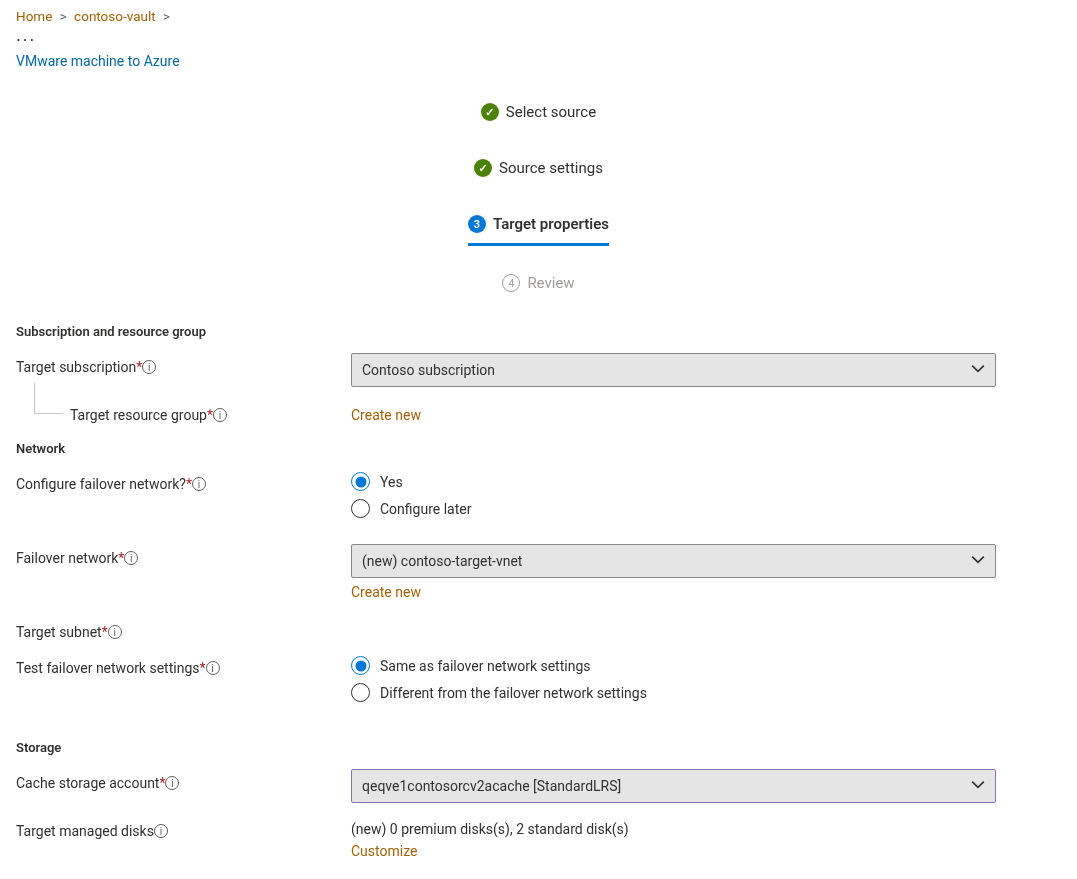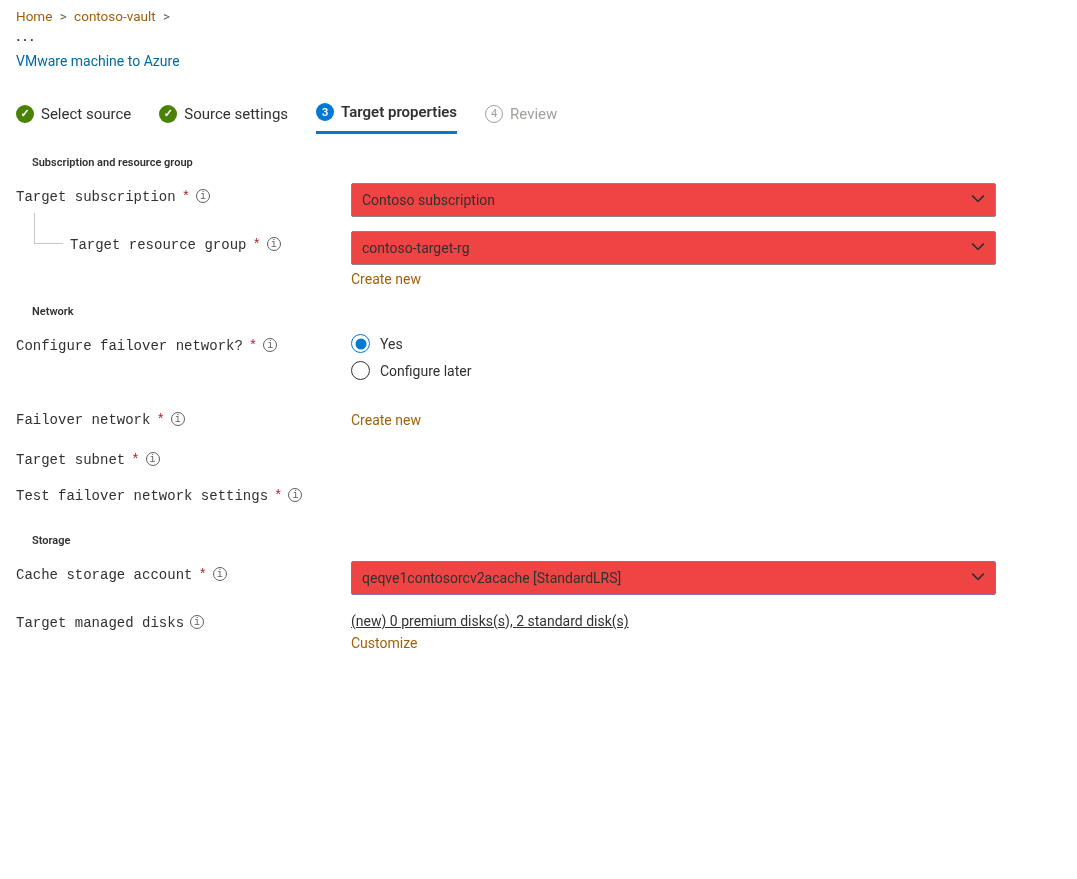--- a/index.html
+++ b/index.html
@@ -17,72 +17,72 @@
   
   .breadcrumb { font-size: 13.5px; color: #605e5c; margin-bottom: 6px; }
   .breadcrumb .sep { color: #605e5c; padding: 0 4px; }
 
   h1.page-title { font-size: 28px; font-weight: 600; margin: 4px 0 0 0; color: #323130; display:inline-block;}
   .title-row { display:flex; align-items:center; gap:240px;}
   .more-icon { font-size:18px; color:#323130; cursor:pointer; letter-spacing:2px;}
   .subtitle { font-size: 14px; color: #0369a1; margin: 2px 0 34px 0; }
 
   
-  .steps { display: flex; align-items: center; gap: 28px; margin-bottom: 22px; font-size: 15px; }
+  .steps { display: flex; align-items: center; gap: 28px; margin-bottom: 22px; font-size: 15px; flex-direction: column; }
   .step { display: flex; align-items: center; gap: 7px; padding-bottom: 10px; }
   .step.active { border-bottom: 3px solid #0078d4; font-weight: 600; }
   .step.disabled { color: #a19f9d; }
   .step-circle {
     width: 18px; height: 18px; border-radius: 50%; display: inline-flex;
     align-items: center; justify-content: center; font-size: 11px; color: #fff; flex-shrink:0;
   }
   .step-circle.done { background: #498205; }
   .step-circle.done::after { content: "✓"; font-weight:700; }
   .step-circle.current { background: #0078d4; }
   .step-circle.pending { background: #fff; border: 1px solid #a19f9d; color: #a19f9d; }
 
-  .section-title { font-weight: 600; font-size: 11px; margin: 18px 0 14px 16px; }
+  .section-title { font-weight: 600; font-size: 13px; margin: 18px 0 14px 0; }
 
   .row { display: flex; align-items: flex-start; margin-bottom: 14px; }
-  .label-col { width: 335px; flex-shrink: 0; padding-top: 6px; font-size: 14px; color:#323130; display:flex; gap:6px;font-family:Liberation Mono, monospace;}
+  .label-col { width: 335px; flex-shrink: 0; padding-top: 6px; font-size: 14px; color:#323130; display:flex; align-items:center; }
   .label-col.indent { padding-left: 54px; position:relative;}
   .label-col.indent::before{
     content:""; position:absolute; left:18px; top:-18px; width:28px; height:30px;
     border-left:1px solid #c8c6c4; border-bottom:1px solid #c8c6c4;
   }
   .required { color: #a4262c; }
   .info-icon {
     width: 14px; height: 14px; border: 1px solid #605e5c; border-radius: 50%;
     font-size: 10px; color: #605e5c; display: inline-flex; align-items: center;
     justify-content: center; cursor: pointer; flex-shrink:0;
   }
   .field-col { flex: 1; max-width: 645px; }
 
   .select {
     width: 100%; height: 34px; border: 1px solid #8a8886; border-radius: 2px;
-    padding: 0 34px 0 10px; font-size: 14px; font-family:inherit; background: #ef4444; color:#323130;
+    padding: 0 34px 0 10px; font-size: 14px; font-family:inherit; background: #e5e5e5; color:#323130;
     display:flex; align-items:center; position:relative; cursor:pointer;
   }
   .select.highlight { border-color:#8f6fb3; }
   .select .chev { position:absolute; right:10px; top:50%; transform:translateY(-50%); }
   .chev svg{ width:14px; height:14px; }
   .link-below { display: inline-block; margin-top: 6px; font-size: 14px; }
 
   .radio-group { padding-top:2px; }
   .radio-opt { display:flex; align-items:center; gap:10px; margin-bottom:8px; font-size:14px; cursor:pointer; }
   .radio {
     width:19px; height:19px; border-radius:50%; border:1px solid #323130; flex-shrink:0;
     position:relative; background:#fff;
   }
   .radio.checked { border-color:#0078d4; }
   .radio.checked::after{
     content:""; width:11px; height:11px; border-radius:50%; background:#0078d4;
     position:absolute; top:50%; left:50%; transform:translate(-50%,-50%);
   }
-  .static-text { padding-top:4px; font-size:14px;text-decoration:underline;}
+  .static-text { padding-top:4px; font-size:14px;}
 </style>
 </head>
 <body>
 
 <div class="breadcrumb">
   <a>Home</a>
   <span class="sep">&gt;</span>
   <a>contoso-vault</a>
   <span class="sep">&gt;</span>
 </div>
@@ -129,74 +129,84 @@
   </div>
 </div>
 
 <div class="row">
   <div class="label-col indent">
     <span>Target resource group</span>
     <span class="required">*</span>
     <span class="info-icon">i</span>
   </div>
   <div class="field-col">
+    <a class="link-below">Create new</a>
+  </div>
+</div>
+
+<div class="section-title">Network</div>
+
+<div class="row">
+  <div class="label-col">
+    <span>Configure failover network?</span>
+    <span class="required">*</span>
+    <span class="info-icon">i</span>
+  </div>
+  <div class="field-col radio-group">
+    <div class="radio-opt">
+      <span class="radio checked"></span>
+      <span>Yes</span>
+    </div>
+    <div class="radio-opt">
+      <span class="radio"></span>
+      <span>Configure later</span>
+    </div>
+  </div>
+</div>
+
+<div class="row" style="margin-top:18px;">
+  <div class="label-col">
+    <span>Failover network</span>
+    <span class="required">*</span>
+    <span class="info-icon">i</span>
+  </div>
+  <div class="field-col">
     <div class="select">
-      <span>contoso-target-rg</span>
+      <span>(new) contoso-target-vnet</span>
       <span class="chev"><svg viewBox="0 0 12 12">
             <path d="M1 3.5 L6 8.5 L11 3.5" stroke="#323130" stroke-width="1.4" fill="none"></path>
           </svg></span>
     </div>
     <a class="link-below">Create new</a>
   </div>
 </div>
 
-<div class="section-title">Network</div>
-
-<div class="row">
-  <div class="label-col">
-    <span>Configure failover network?</span>
+<div class="row" style="margin-top:18px;">
+  <div class="label-col">
+    <span>Target subnet</span>
+    <span class="required">*</span>
+    <span class="info-icon">i</span>
+  </div>
+</div>
+
+<div class="row" style="margin-top:14px;">
+  <div class="label-col">
+    <span>Test failover network settings</span>
     <span class="required">*</span>
     <span class="info-icon">i</span>
   </div>
   <div class="field-col radio-group">
     <div class="radio-opt">
       <span class="radio checked"></span>
-      <span>Yes</span>
+      <span>Same as failover network settings</span>
     </div>
     <div class="radio-opt">
       <span class="radio"></span>
-      <span>Configure later</span>
-    </div>
-  </div>
-</div>
-
-<div class="row" style="margin-top:18px;">
-  <div class="label-col">
-    <span>Failover network</span>
-    <span class="required">*</span>
-    <span class="info-icon">i</span>
-  </div>
-  <div class="field-col">
-    <a class="link-below">Create new</a>
-  </div>
-</div>
-
-<div class="row" style="margin-top:18px;">
-  <div class="label-col">
-    <span>Target subnet</span>
-    <span class="required">*</span>
-    <span class="info-icon">i</span>
-  </div>
-</div>
-
-<div class="row" style="margin-top:14px;">
-  <div class="label-col">
-    <span>Test failover network settings</span>
-    <span class="required">*</span>
-    <span class="info-icon">i</span>
+      <span>Different from the failover network settings</span>
+    </div>
   </div>
 </div>
 
 <div class="section-title" style="margin-top:30px;">Storage</div>
 
 <div class="row">
   <div class="label-col">
     <span>Cache storage account</span>
     <span class="required">*</span>
     <span class="info-icon">i</span>

